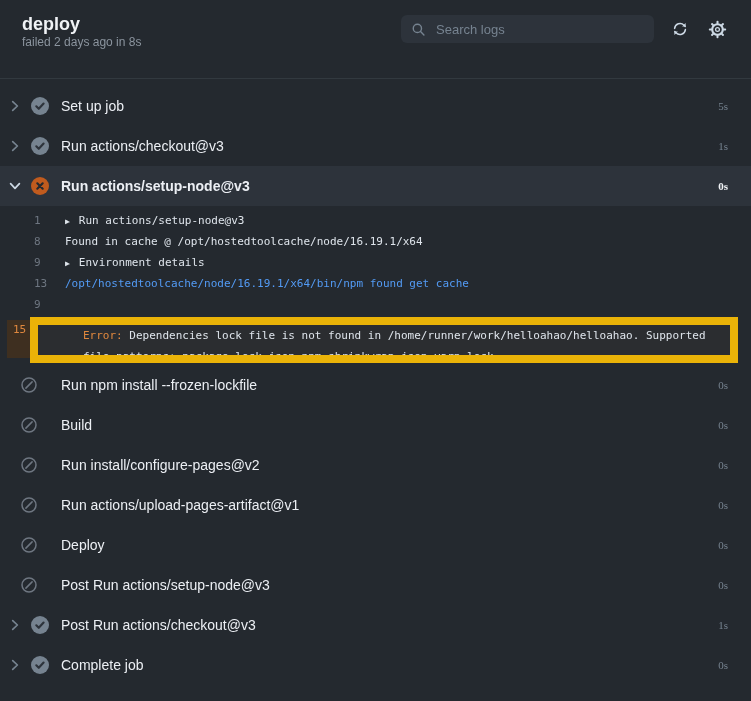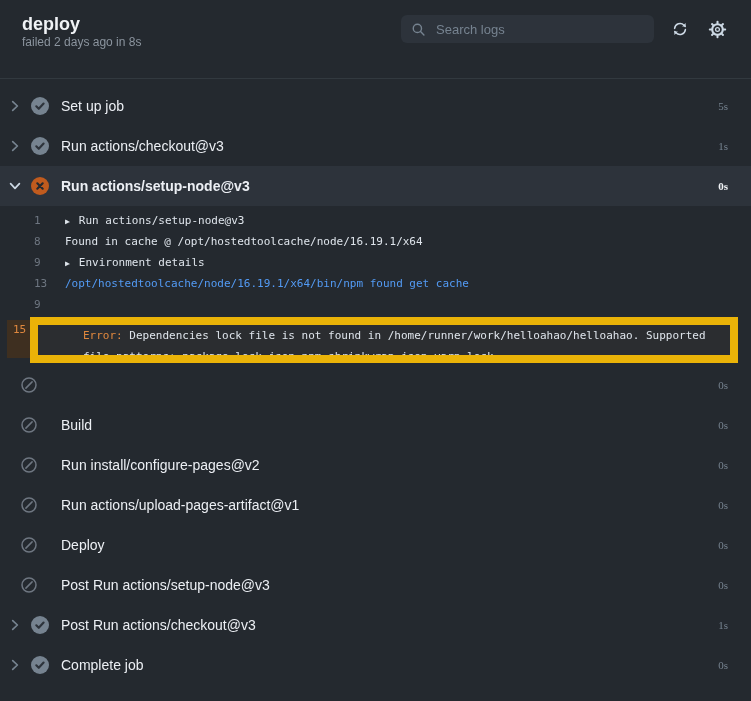--- a/index.html
+++ b/index.html
@@ -224,20 +224,21 @@
     </div>
   </div>
 
   <div class="step skipped">
     <span class="spacer"></span>
     <span class="sicon">
         <svg width="16" height="16">
           <use href="#i-skip"></use>
         </svg>
       </span>
+    <span class="slabel">Run npm install --frozen-lockfile</span>
     <span class="sdur">0s</span>
   </div>
 
   <div class="step skipped">
     <span class="spacer"></span>
     <span class="sicon">
         <svg width="16" height="16">
           <use href="#i-skip"></use>
         </svg>
       </span>

